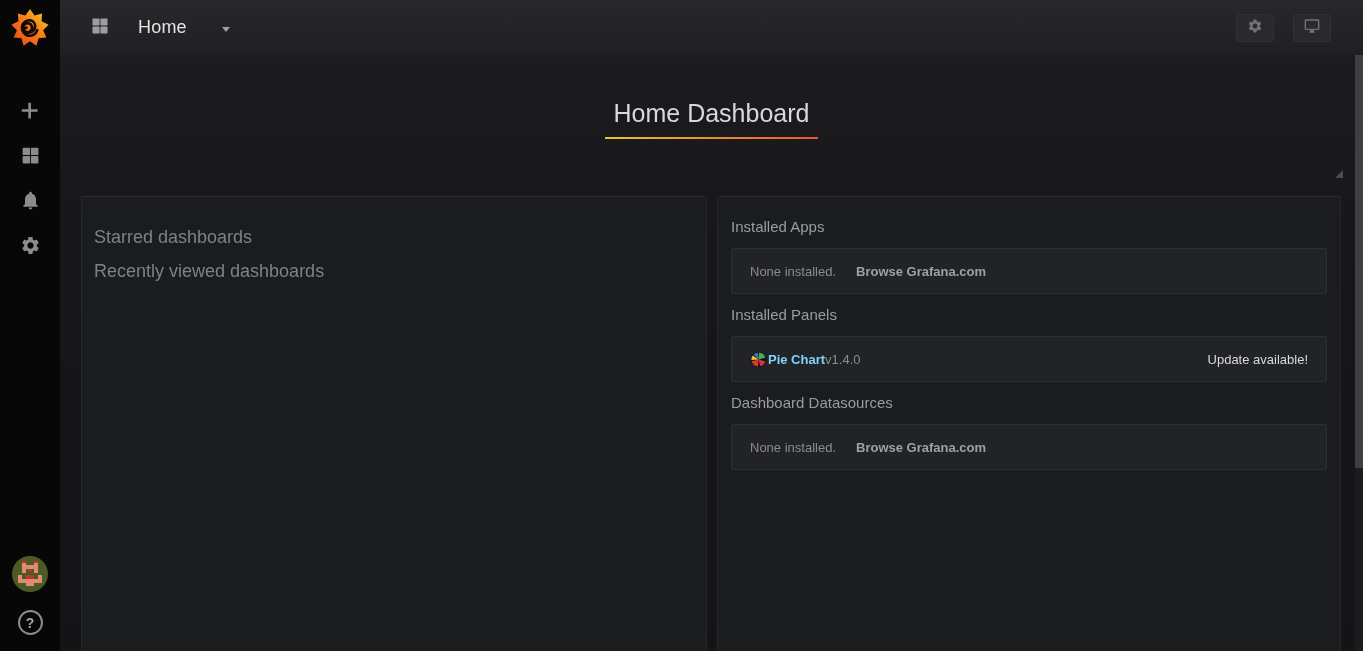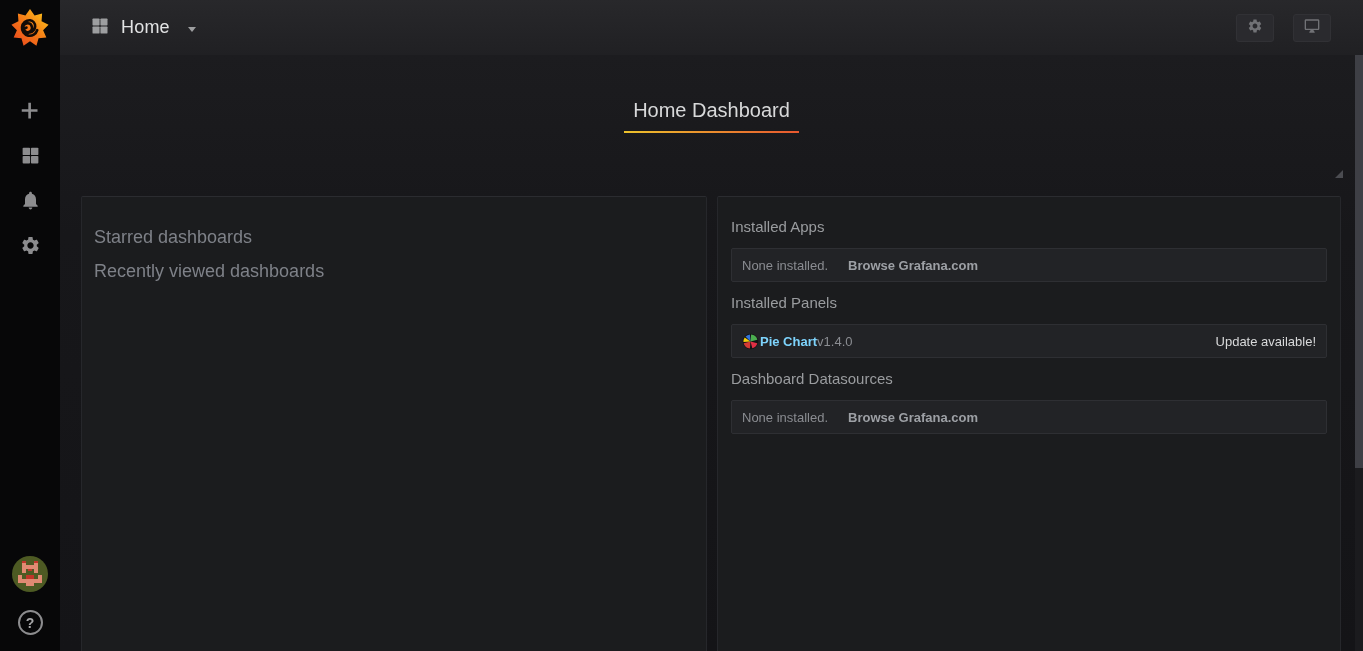--- a/index.html
+++ b/index.html
@@ -30,21 +30,21 @@
     width:25px; height:25px; border:2px solid #8c8c8e; border-radius:50%;
     display:flex; align-items:center; justify-content:center;
     color:#a7a7a9; font-size:14px; font-weight:700; cursor:pointer; margin-top:10px;
   }
   
   .main { position:absolute; left:60px; top:0; right:0; height:651px; }
   .navbar {
     height:55px; background:linear-gradient(180deg,#28282b 0%,#202023 100%);
     display:flex; align-items:center; padding:0 0 0 30px;
   }
-  .nav-picker { display:flex; align-items:center; gap:11px; cursor:pointer; }
+  .nav-picker { display:flex; align-items:center; gap:28px; cursor:pointer; }
   .nav-picker svg { width:20px; height:20px; fill:#9d9ea0; }
   .nav-title { font-size:18px; color:#e2e3e4; letter-spacing:.2px; }
   .caret {
     width:0; height:0; margin-left:7px; margin-top:3px;
     border-left:4px solid transparent; border-right:4px solid transparent;
     border-top:5px solid #9d9ea0;
   }
   .nav-actions { margin-left:auto; display:flex; gap:19px; margin-right:32px; }
   .nav-btn {
     width:38px; height:28px; background:#2a2a2e; border:1px solid #313135; border-radius:3px;
@@ -52,21 +52,21 @@
   }
   .nav-btn svg { width:16px; height:16px; fill:#717276; }
   
   .dash {
     position:absolute; top:55px; left:0; right:0; bottom:0;
     background:linear-gradient(180deg,#1c1c1f 0%,#17171a 30%,#141417 100%);
     overflow:hidden;
   }
   .title-row { text-align:center; padding-top:44px; }
   .dash-title {
-    display:inline-block; font-size:20px; font-weight:400; color:#d8d9da;
+    display:inline-block; font-size:25px; font-weight:400; color:#d8d9da;
     padding:0 9px 9px; border-bottom:2px solid;
     border-image:linear-gradient(90deg,#edc32c 0%,#e8572f 100%) 1;
   }
   .resize-corner {
     position:absolute; top:115px; right:20px; width:0; height:0;
     border-right:8px solid #55565a; border-top:8px solid transparent;
     opacity:.85;
   }
   .panels {
     position:absolute; top:141px; left:21px; right:22px; bottom:-40px;
@@ -75,22 +75,22 @@
   .panel {
     background:#1b1c1e; border:1px solid #26272b; border-radius:2px;
     border-top-color:#2b2c30;
   }
   .panel-left { width:626px; padding:30px 12px; }
   .panel-right { flex:1; padding:21px 13px; }
   .dash-link { font-size:18px; color:#7e8188; margin-bottom:13px; cursor:pointer; }
   .section-head { font-size:15px; font-weight:400; color:#9a9c9f; margin-bottom:13px; }
   .section-head + .card { margin-bottom:12px; }
   .card {
-    height:34px; background:#222326; border:1px solid #2e2f33; border-radius:2px;
-    display:flex; align-items:center; padding:0 10px; font-size:13px; color:#8a8c91;
+    height:46px; background:#222326; border:1px solid #2e2f33; border-radius:2px;
+    display:flex; align-items:center; padding:0 18px; font-size:13px; color:#8a8c91;
     margin-bottom:12px;
   }
   .card .bold-link { font-weight:700; color:#9da0a5; margin-left:20px; cursor:pointer; }
   .plugin-name { color:#7dd3fc; font-weight:700; font-size:13px; margin-left:1px; cursor:pointer;text-align:center; }
   .plugin-version { color:#8a8c91; font-size:13px; margin-left:0; }
   .plugin-update { margin-left:auto; color:#d8d9da; font-size:13px; cursor:pointer; }
   .pie-icon { width:17px; height:17px; flex:0 0 auto; }
   
   .scrollbar { position:absolute; right:0; top:55px; bottom:0; width:8px; background:#1b1b1e; }
   .scrollbar .thumb { position:absolute; top:0; left:0; right:0; height:413px; background:#3e3f45; cursor:pointer; }

